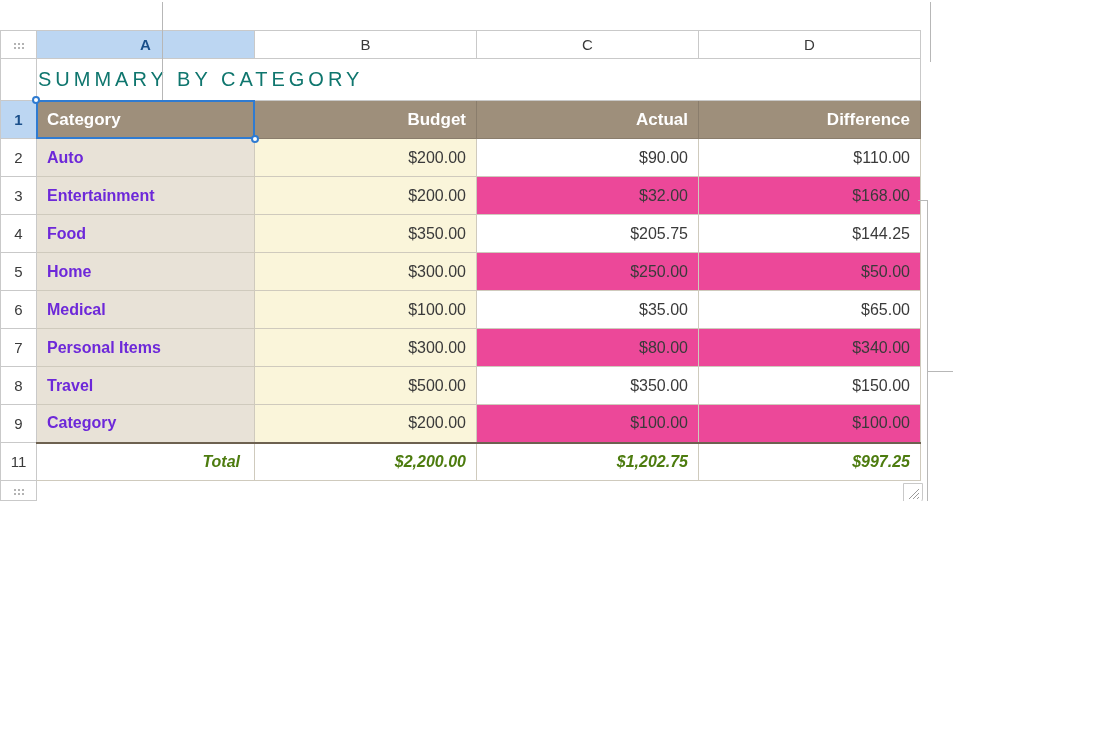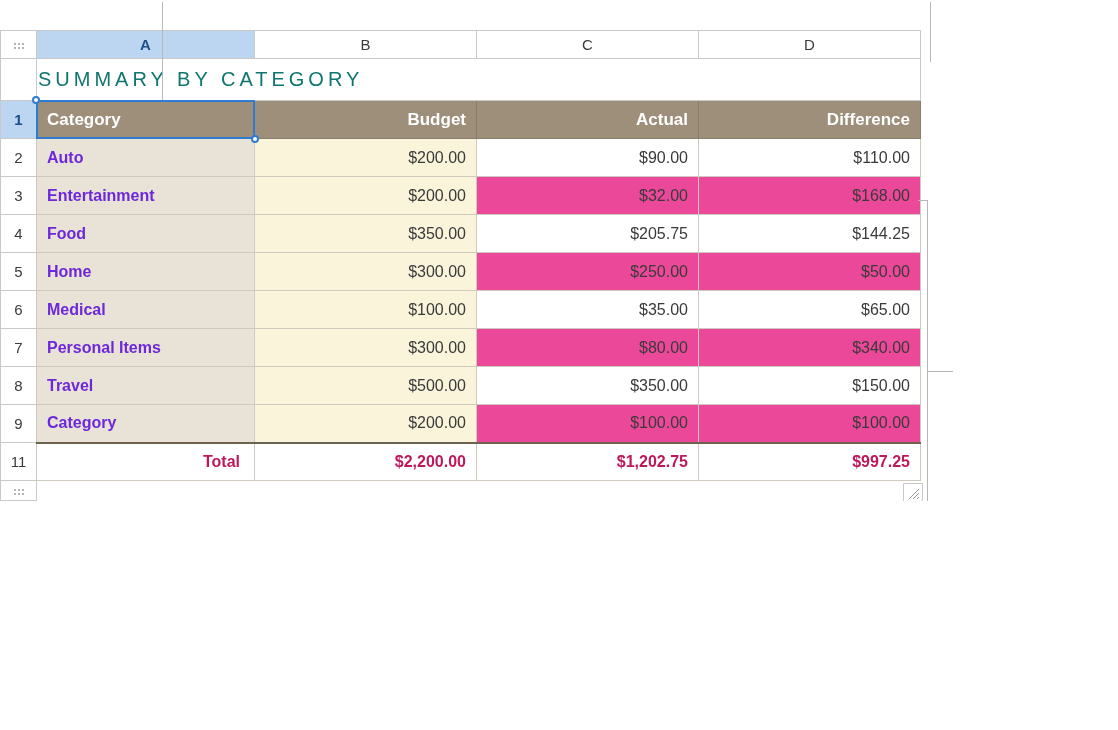--- a/index.html
+++ b/index.html
@@ -167,22 +167,23 @@
   tr.body.even td.cell.diff {
     background: #ffffff;
     margin-top: 15px;
   }
   td.cell.diff.neg { color: #d42a1f; }
 
   
   tr.footer td.cell {
     background: #ffffff;
     font-weight: 700;
-    color: #be185d;
+    color: #4d7c0f;
     border-top: 2px solid #6d6150;
+    font-style: italic;
   }
   tr.footer td.cell.cat {
     text-align: right;
     background: #ffffff;
     padding-right: 14px;
   }
   tr.footer td.cell.budget,
   tr.footer td.cell.actual,
   tr.footer td.cell.diff {
     background:#ffffff;

